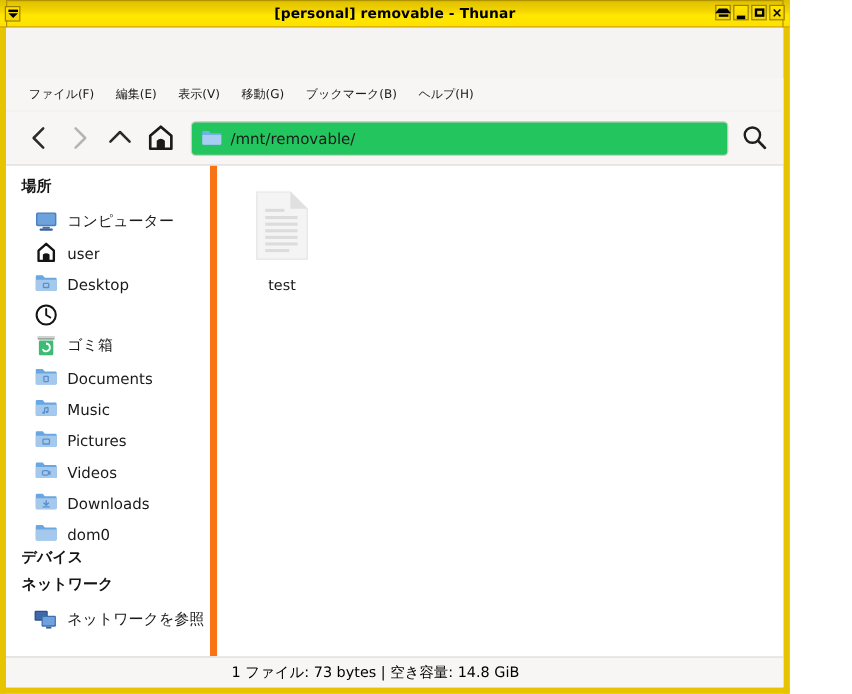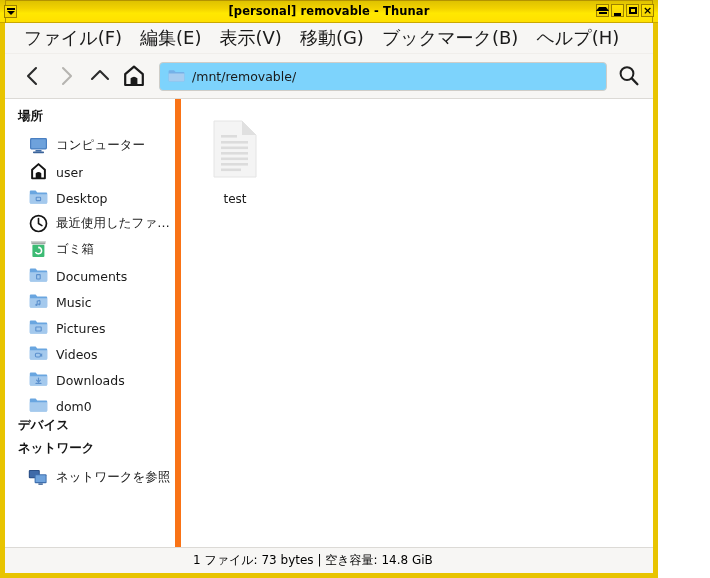--- a/index.html
+++ b/index.html
@@ -97,23 +97,24 @@
     position: relative;
     z-index: 1;
   }
 
   
   #menubar {
     flex: 0 0 27px;
     background: #f7f6f4;
     display: flex; align-items: center;
     padding-left: 10px;
-    font-size: 18px;
+    font-size: 10px;
     color: #1a1a1a;
     border-bottom: 1px solid #f0eeeb;
+    margin-top: 42px;
   }
   .menu-item { padding: 3px 9px; cursor: default; white-space: nowrap;}
 
   
   #toolbar {
     flex: 0 0 44px;
     background: #f7f6f4;
     display: flex; align-items: center;
     padding: 0 8px 0 10px;
     gap: 0px;
@@ -121,21 +122,21 @@
   .tool-btn {
     width: 34px; height: 34px;
     display: flex; align-items: center; justify-content: center;
     border-radius: 3px;
     cursor: default;
   }
   #path-entry {
     flex: 1 1 auto;
     height: 29px;
     margin: 0 6px 0 8px;
-    background: #7dd3fc;
+    background: #22c55e;
     border: 1px solid #cfcdc8;
     border-radius: 4px;
     display: flex; align-items: center;
     padding: 0 8px;
     box-sizing: border-box;
   }
   #path-folder-icon { margin-right: 7px; display:flex; }
   #path-value {
     font-size: 12.5px; color: #1a1a1a;
     white-space: nowrap; overflow: hidden;
@@ -314,21 +315,20 @@
           <span class="side-label">Desktop</span>
         </div>
 
         <div class="side-item">
           <span class="side-icon">
             <svg width="19" height="19" viewBox="0 0 20 20">
               <circle cx="10" cy="10" r="8.4" fill="#fff" stroke="#141414" stroke-width="1.8"></circle>
               <path d="M10 4.8 L10 10 L13.6 12.2" fill="none" stroke="#141414" stroke-width="1.7" stroke-linecap="round" stroke-linejoin="round"></path>
             </svg>
           </span>
-          <span class="side-label">最近使用したファ…</span>
         </div>
 
         <div class="side-item">
           <span class="side-icon">
             <svg width="17" height="18" viewBox="0 0 17 18">
               <rect x="1.4" y="1" width="14" height="3.2" rx="0.6" fill="#9fa6a3"></rect>
               <rect x="1.4" y="1" width="14" height="1.6" rx="0.6" fill="#cfd4d1"></rect>
               <rect x="2.4" y="4.8" width="12" height="12.2" rx="1" fill="#3dbb74"></rect>
               <path d="M8.4 7.4 a3.2 3.2 0 1 1 -2.9 4.6" fill="none" stroke="#fff" stroke-width="1.5"></path>
               <path d="M8.8 6.1 L10.2 7.6 L8.4 8.6 Z" fill="#fff"></path>

